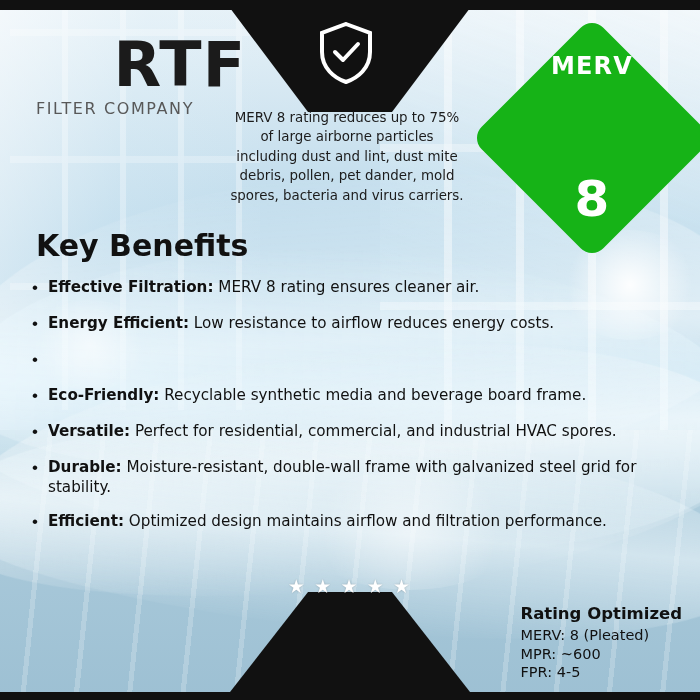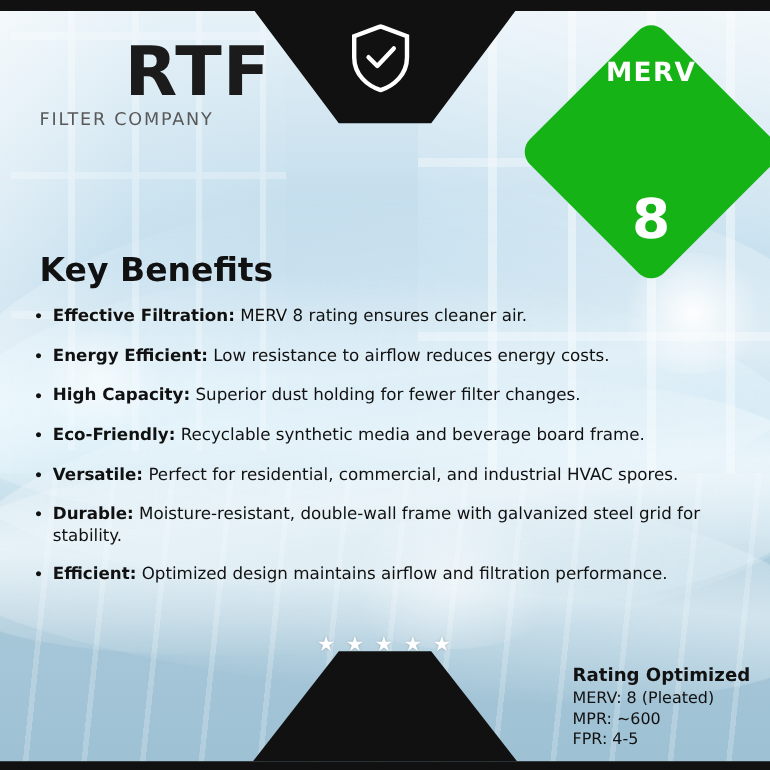--- a/index.html
+++ b/index.html
@@ -283,20 +283,21 @@
     <div class="logo-sub">FILTER COMPANY</div>
   </div>
 
   <div class="shield-wrap">
     <svg viewBox="0 0 56 62" width="56" height="62">
       <path d="M28 2 L52 11 V30 C52 46 40 56 28 60 C16 56 4 46 4 30 V11 Z" fill="none" stroke="#ffffff" stroke-width="4"></path>
       <path d="M17 30 L25 38 L40 22" fill="none" stroke="#ffffff" stroke-width="4" stroke-linecap="round" stroke-linejoin="round"></path>
     </svg>
   </div>
 
+  <div class="desc">MERV 8 rating reduces up to 75% of large airborne particles including dust and lint, dust mite debris, pollen, pet dander, mold spores, bacteria and virus carriers.</div>
 
   <div class="merv-badge">
     <div class="merv-diamond"></div>
     <div class="merv-text">
       <div class="merv-label">MERV</div>
       <div class="merv-value">8</div>
     </div>
   </div>
 
   <div class="benefits">
@@ -307,21 +308,20 @@
       <div class="b-text"><b>Effective Filtration:</b><span> MERV 8 rating ensures cleaner air.</span></div>
     </div>
 
     <div class="b-item">
       <div class="b-dot">•</div>
       <div class="b-text"><b>Energy Efficient:</b><span> Low resistance to airflow reduces energy costs.</span></div>
     </div>
 
     <div class="b-item">
       <div class="b-dot">•</div>
-      <div class="b-text"><b>High Capacity:</b><span> Superior dust holding for fewer filter changes.</span></div>
     </div>
 
     <div class="b-item">
       <div class="b-dot">•</div>
       <div class="b-text"><b>Eco-Friendly:</b><span> Recyclable synthetic media and beverage board frame.</span></div>
     </div>
 
     <div class="b-item">
       <div class="b-dot">•</div>
       <div class="b-text"><b>Versatile:</b><span> Perfect for residential, commercial, and industrial HVAC spores.</span></div>

